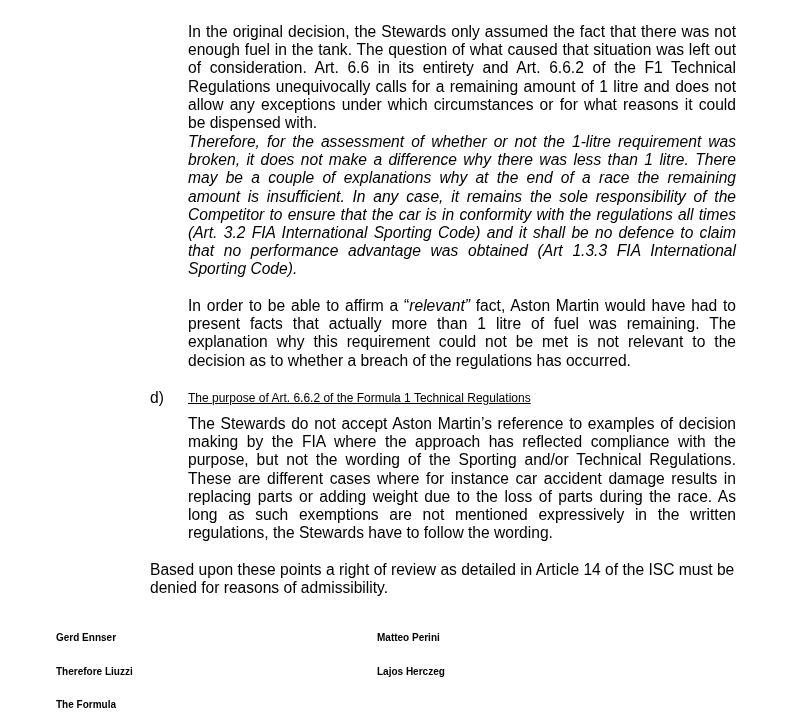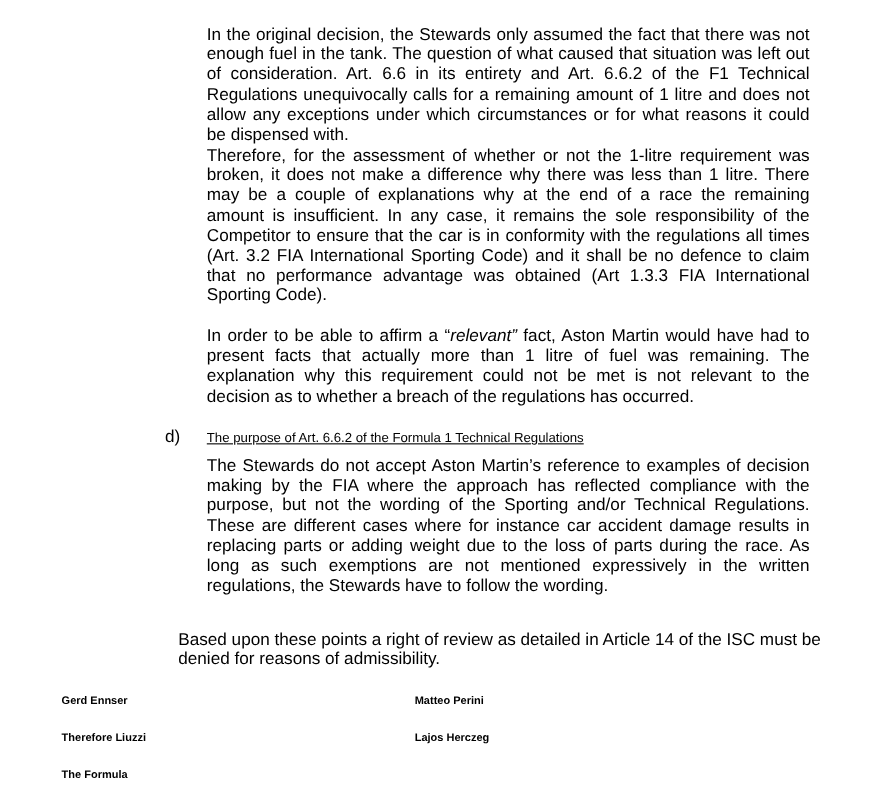--- a/index.html
+++ b/index.html
@@ -6,26 +6,26 @@
   body {
     width: 791px; height: 719px; overflow: hidden; position: relative;
     font-family: "Liberation Sans", sans-serif; color: #000;
   }
   .para {
     position: absolute; left: 188px; width: 548px;
     font-size: 15.6px; line-height: 18.2px; text-align: justify;
     margin: 0;
   }
   .p1 { top: 3px; margin-top: 20px; }
-  .p2 { top: 133px; }
+  .p2 { top: 133px; font-style: italic; }
   .p3 { top: 297px; }
   .d-label { position: absolute; left: 150px; top: 389px; font-size: 15.6px; line-height: 18.2px; }
   .d-heading { position: absolute; left: 188px; top: 389px; font-size: 12px; line-height: 18.2px; text-decoration: underline; }
   .p4 { top: 415px; }
-  .p5 { position: absolute; left: 150px; width: 586px; top: 561px; font-size: 15.6px; line-height: 18.2px; margin: 12px; }
+  .p5 { position: absolute; left: 150px; width: 586px; top: 561px; font-size: 15.6px; line-height: 18.2px; margin: 0; }
   .sig { position: absolute; font-weight: bold; font-size: 10px; line-height: 17px; }
   .s1 { left: 56px; top: 629px; }
   .s2 { left: 377px; top: 629px; }
   .s3 { left: 56px; top: 663px; }
   .s4 { left: 377px; top: 663px; }
   .s5 { left: 56px; top: 696px; }
   em { font-style: italic; }
 </style>
 </head>
 <body>

